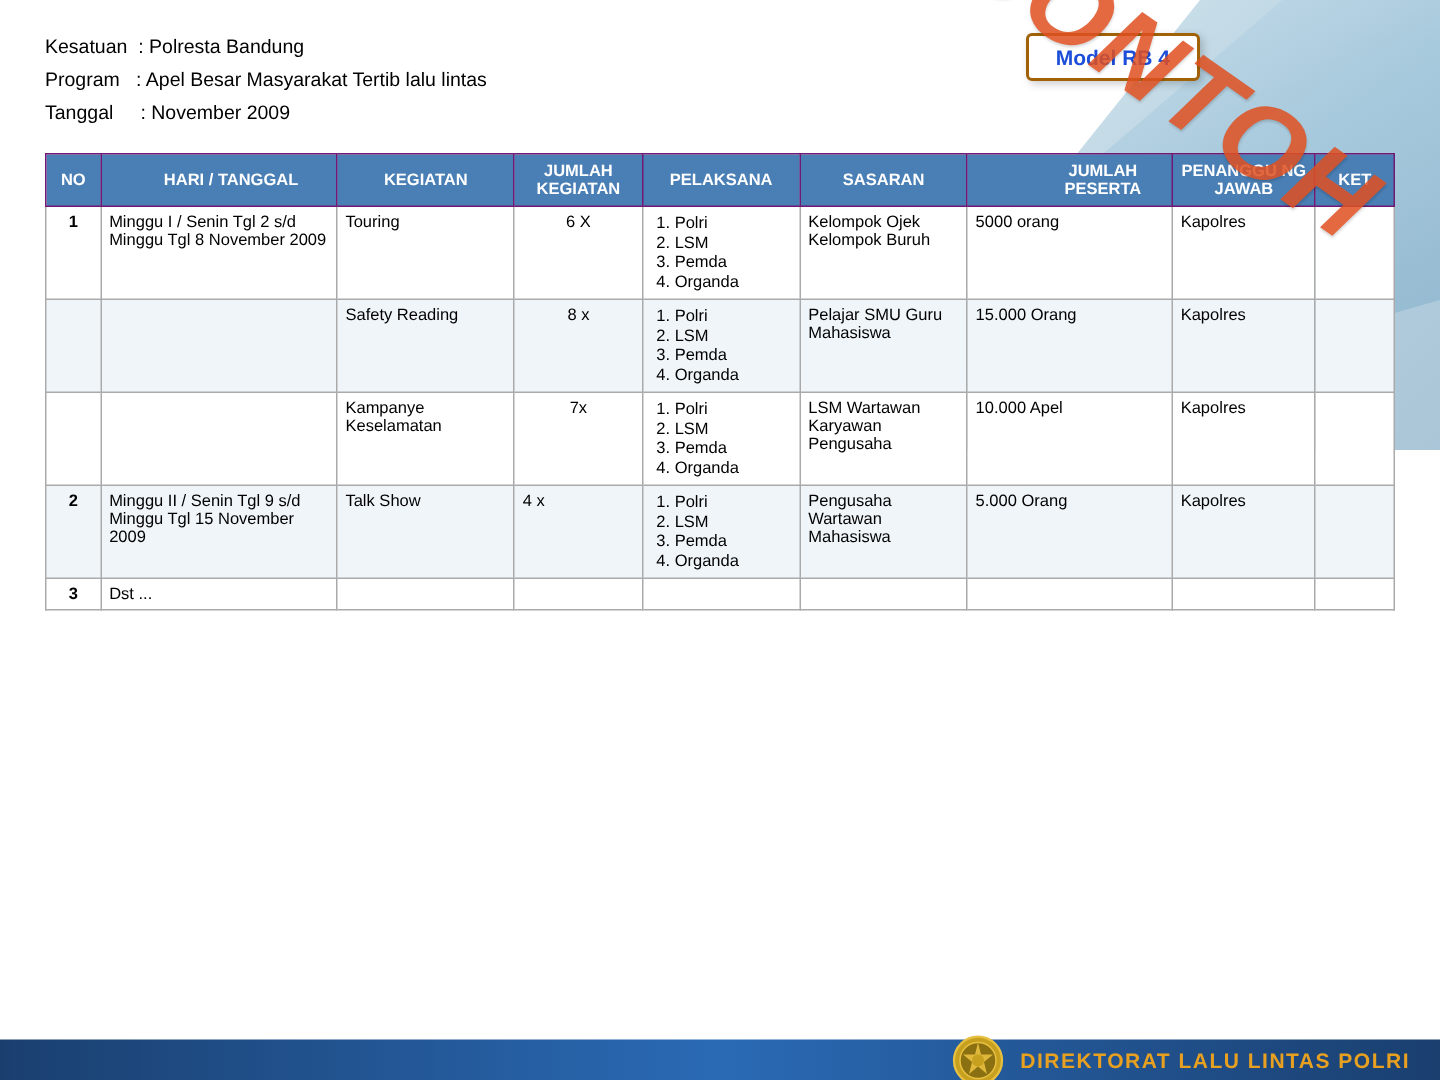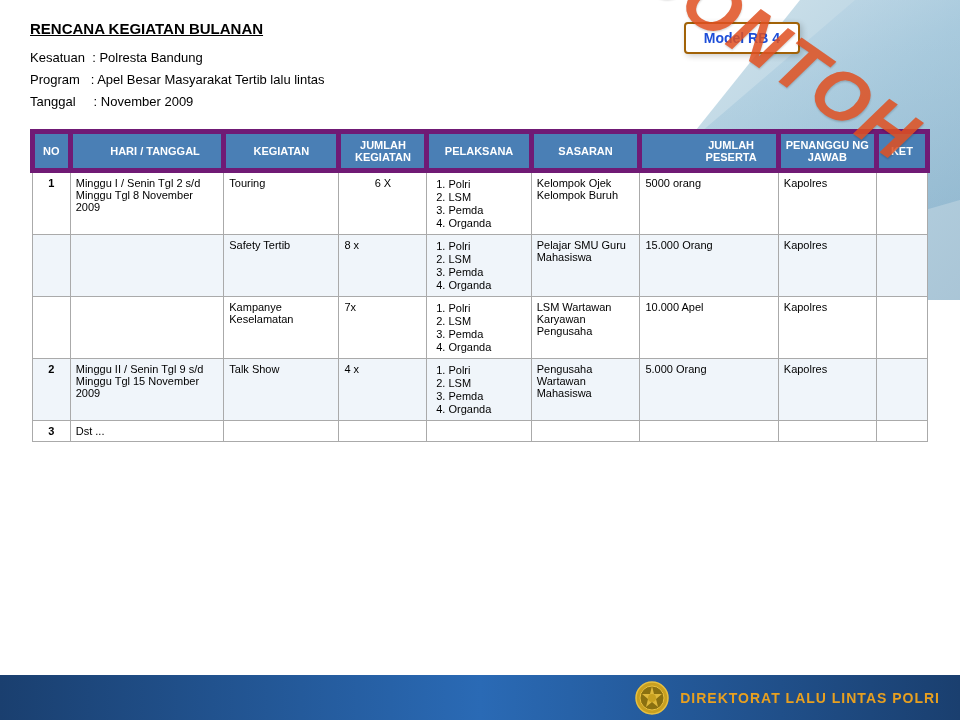--- a/index.html
+++ b/index.html
@@ -102,21 +102,21 @@
     .data-table {
       width: 100%;
       border-collapse: collapse;
       font-size: 11px;
       margin-top: 12px;
     }
 
     .data-table th {
       background-color: #4a7fb5;
       color: #fff;
-      border: 5px solid #701a75;
+      border: 1px solid #701a75;
       padding: 5px 4px;
       text-align: center;
       font-weight: bold;
       vertical-align: middle;
     }
 
     .data-table td {
       border: 1px solid #aaa;
       padding: 4px 5px;
       vertical-align: top;
@@ -130,21 +130,21 @@
     .data-table tr:nth-child(odd) td {
       background-color: #fff;
     }
 
     
     .footer-bar {
       position: absolute;
       bottom: 0;
       left: 0;
       right: 0;
-      height: 45px;
+      height: 27px;
       background: linear-gradient(90deg, #1a3f6f 0%, #2a6ab5 50%, #1a3f6f 100%);
       display: flex;
       align-items: center;
       justify-content: flex-end;
       padding-right: 20px;
       z-index: 5;
     }
 
     .footer-logo-text {
       color: #e8a020;
@@ -175,21 +175,20 @@
 <div class="bg-decoration"></div>
 <div class="bg-decoration2"></div>
 
 <div class="contoh-stamp">CONTOH</div>
 
 <div class="model-box">Model RB 4</div>
 
 <div class="page-content">
 
   <div class="header-section">
-    <div class="main-title">RENCANA KEGIATAN BULANAN</div>
     <div class="program-info">
       <p>
         <span>Kesatuan</span>
         &nbsp;: <span>Polresta Bandung</span>
       </p>
       <p>
         <span>Program</span>
         &nbsp;&nbsp;: <span>Apel Besar Masyarakat Tertib lalu lintas</span>
       </p>
       <p>
@@ -229,40 +228,40 @@
             </ol>
           </td>
           <td>Kelompok Ojek Kelompok Buruh</td>
           <td>5000 orang</td>
           <td>Kapolres</td>
           <td></td>
         </tr>
         <tr>
           <td style="text-align: center; font-weight: bold;"></td>
           <td style="font-size: 11px;"></td>
-          <td>Safety Tertib</td>
-          <td style="text-align: left; margin-top: 12px;">8 x</td>
+          <td>Safety Reading</td>
+          <td style="text-align: center; margin-top: 12px;">8 x</td>
           <td>
             <ol class="ol-list">
               <li>Polri</li>
               <li>LSM</li>
               <li>Pemda</li>
               <li>Organda</li>
             </ol>
           </td>
           <td>Pelajar SMU Guru Mahasiswa</td>
           <td>15.000 Orang</td>
           <td>Kapolres</td>
           <td></td>
         </tr>
         <tr>
           <td style="text-align: center; font-weight: bold;"></td>
           <td style="font-size: 11px;"></td>
           <td>Kampanye Keselamatan</td>
-          <td style="">7x</td>
+          <td style="text-align: center;">7x</td>
           <td>
             <ol class="ol-list">
               <li>Polri</li>
               <li>LSM</li>
               <li>Pemda</li>
               <li>Organda</li>
             </ol>
           </td>
           <td>LSM Wartawan Karyawan Pengusaha</td>
           <td>10.000 Apel</td>

